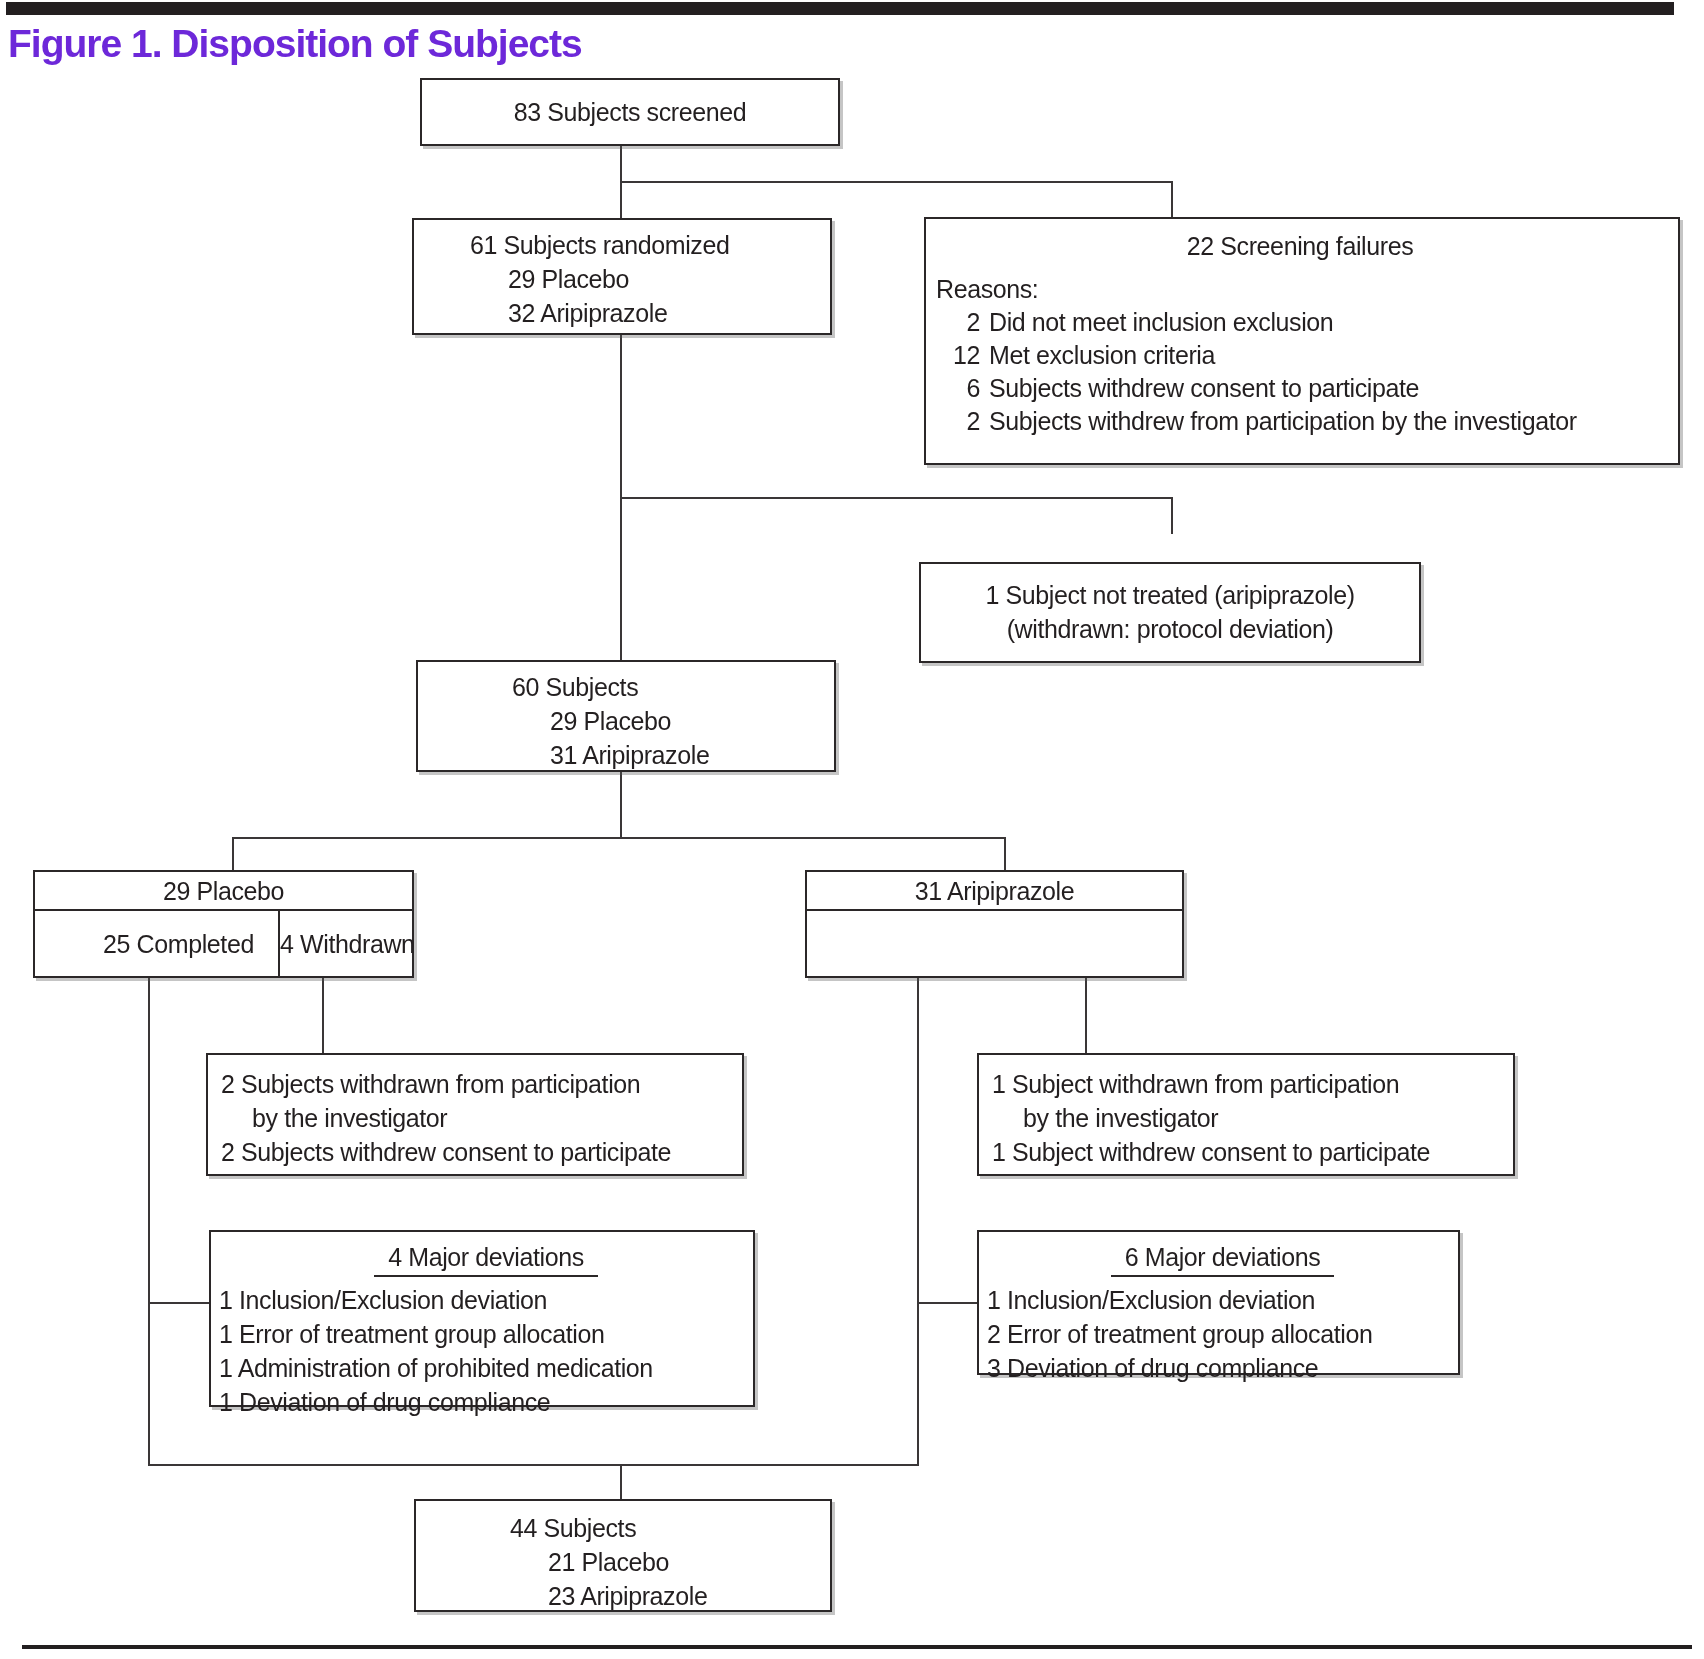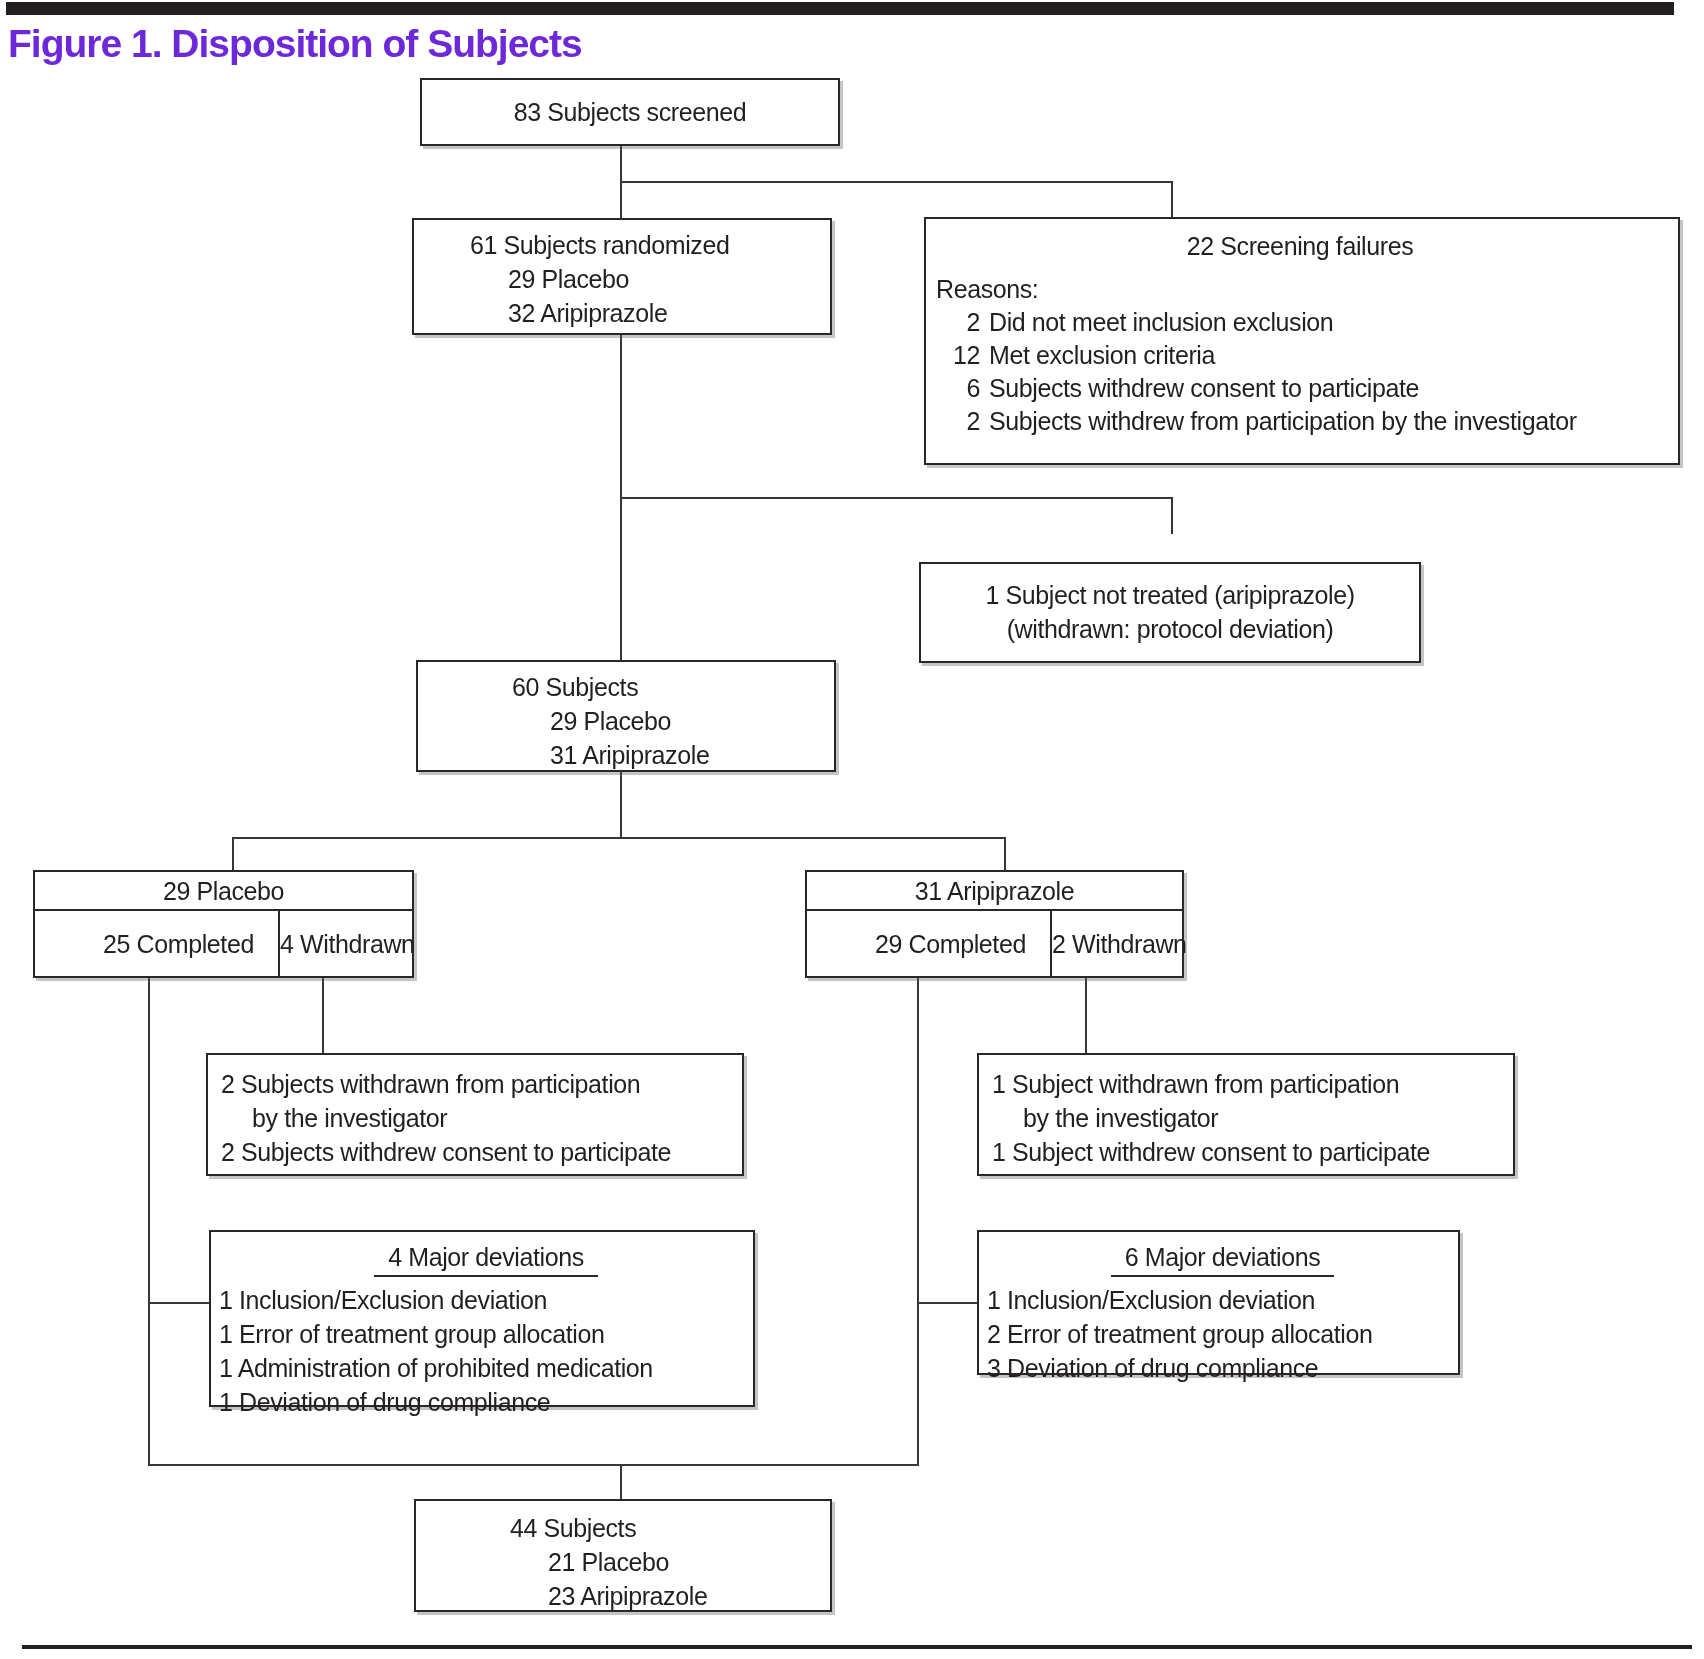--- a/index.html
+++ b/index.html
@@ -118,28 +118,20 @@
       <div class="group-cell-right">
         <span>4 Withdrawn</span>
       </div>
     </div>
   </div>
 
   <div class="box group" style="left:805px;top:870px;width:379px;height:108px;">
     <div class="group-header">
       <span>31 Aripiprazole</span>
     </div>
-    <div class="group-row">
-      <div class="group-cell-left">
-        <span>29 Completed</span>
-      </div>
-      <div class="group-cell-right">
-        <span>2 Withdrawn</span>
-      </div>
-    </div>
   </div>
 
   <div class="box wd" style="left:206px;top:1053px;width:538px;height:123px;">
     <div>2 Subjects withdrawn from participation</div>
     <div class="indent">by the investigator</div>
     <div>2 Subjects withdrew consent to participate</div>
   </div>
 
   <div class="box wd" style="left:977px;top:1053px;width:538px;height:123px;">
     <div>1 Subject withdrawn from participation</div>

